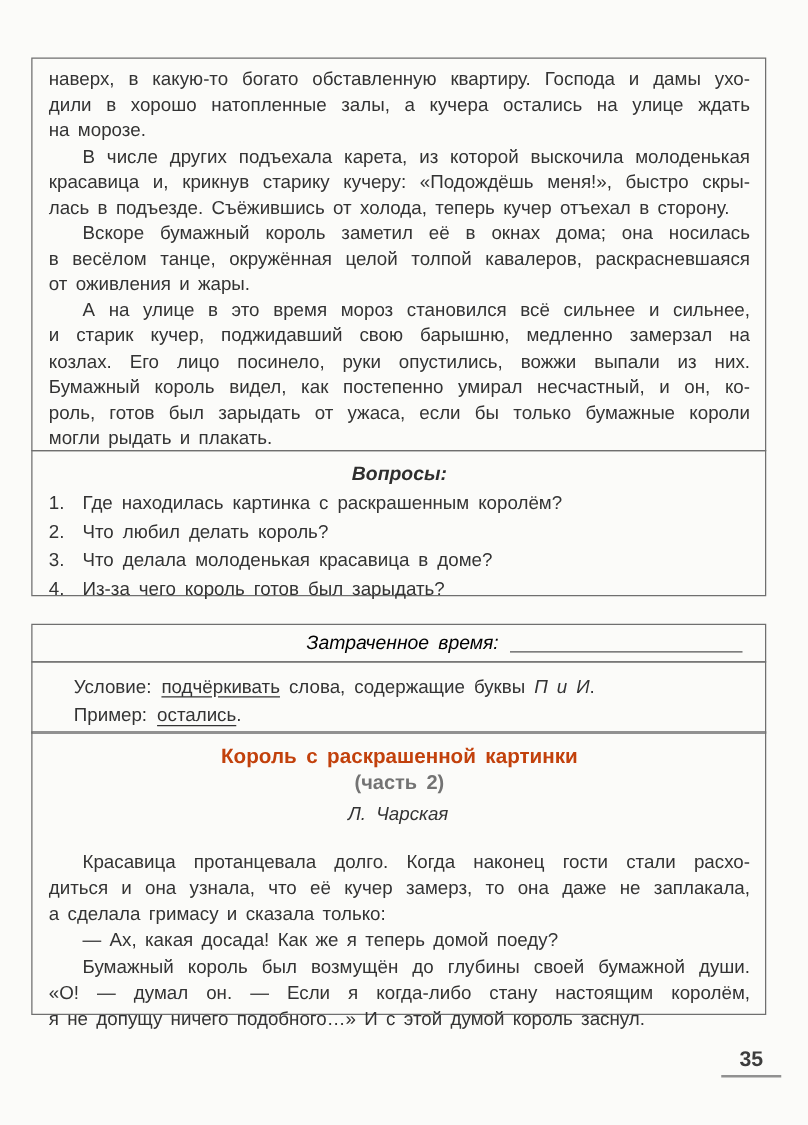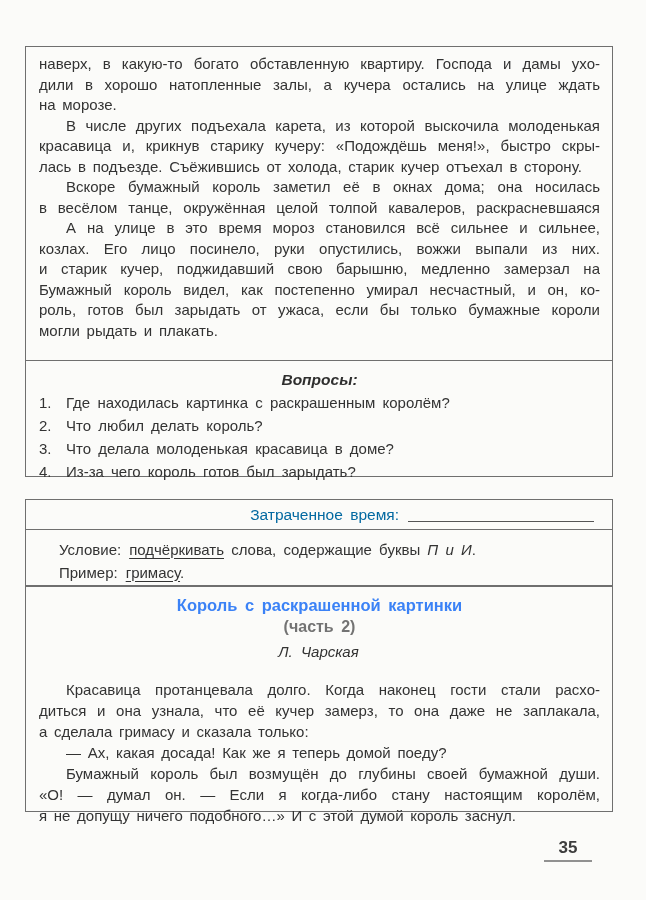--- a/index.html
+++ b/index.html
@@ -36,64 +36,65 @@
   .q-heading{
     font-weight:bold;font-style:italic;text-align:center;
     font-size:15.5px;line-height:22px;color:#2e2e2e;
   }
   .qrow{display:flex;font-size:15px;line-height:23px;word-spacing:3px;}
   .qnum{width:27px;flex:0 0 27px;}
   .qtext{flex:1;}
 
   
   .box-c{height:31px;display:flex;align-items:center;justify-content:flex-end;padding-right:18px;}
-  .time-label{font-size:15.5px;word-spacing:3px;color:#0369a1;}
+  .time-label{font-style:italic;font-size:15.5px;word-spacing:3px;color:#000000;}
   .time-line{
     display:inline-block;width:186px;height:14px;
     border-bottom:1.5px solid #555;margin-left:9px;
   }
 
   
   .box-d{height:58px;padding:8px 3px 0 33px;font-size:15px;line-height:23px;word-spacing:3px;}
   .ulined{text-decoration:underline;text-underline-offset:3px;}
   .lett{font-style:italic;}
   .cond-label{margin-right:8px;}
 
   
   .box-e{height:227px;padding:8px 12px 0 13px;}
-  .s2-title{font-weight:bold;text-align:center;font-size:16.5px;line-height:22px;color:#3b82f6;word-spacing:3px;}
+  .s2-title{font-weight:bold;text-align:center;font-size:16.5px;line-height:22px;color:#c2410c;word-spacing:3px;}
   .s2-sub{font-weight:bold;text-align:center;font-size:16px;line-height:22px;color:#737373;word-spacing:3px;}
   .s2-author{font-style:italic;text-align:center;font-size:15px;line-height:22px;margin:3px 2px 4px 0;word-spacing:4px;}
   .story2-body{font-size:15px;line-height:21px;word-spacing:2.5px;margin-top:16px;}
 
   
   .pagenum{
-    position:absolute;top:838px;left:544px;width:48px;
+    position:absolute;top:838px;left:577px;width:48px;
     text-align:center;font-weight:bold;font-size:17px;color:#3d3d3d;
     border-bottom:2.5px solid #919191;padding-bottom:2px;
   }
 </style>
 </head>
 <body>
 
 <div class="sheet">
 
   <div class="stack stack-top">
     <div class="box box-a story">
         <div class="tline">наверх, в какую-то богато обставленную квартиру. Господа и дамы ухо-</div>
         <div class="tline">дили в хорошо натопленные залы, а кучера остались на улице ждать</div>
         <div class="tline last">на морозе.</div>
         <div class="tline ind">В числе других подъехала карета, из которой выскочила молоденькая</div>
         <div class="tline">красавица и, крикнув старику кучеру: «Подождёшь меня!», быстро скры-</div>
-        <div class="tline last">лась в подъезде. Съёжившись от холода, старик кучер отъехал в сторону.</div>
+        <div class="tline last">лась в подъезде. Съёжившись от холода, теперь кучер отъехал в сторону.</div>
         <div class="tline ind">Вскоре бумажный король заметил её в окнах дома; она носилась</div>
         <div class="tline">в весёлом танце, окружённая целой толпой кавалеров, раскрасневшаяся</div>
+        <div class="tline last">от оживления и жары.</div>
         <div class="tline ind">А на улице в это время мороз становился всё сильнее и сильнее,</div>
+        <div class="tline">и старик кучер, поджидавший свою барышню, медленно замерзал на</div>
         <div class="tline">козлах. Его лицо посинело, руки опустились, вожжи выпали из них.</div>
-        <div class="tline">и старик кучер, поджидавший свою барышню, медленно замерзал на</div>
         <div class="tline">Бумажный король видел, как постепенно умирал несчастный, и он, ко-</div>
         <div class="tline">роль, готов был зарыдать от ужаса, если бы только бумажные короли</div>
         <div class="tline last">могли рыдать и плакать.</div>
       </div>
 
     <div class="box box-b">
       <div class="q-heading">Вопросы:</div>
       <div>
           <div class="qrow">
             <span class="qnum">1.</span>
@@ -119,21 +120,21 @@
     <div class="box box-c">
       <span class="time-label">Затраченное время:</span>
       <span class="time-line"></span>
     </div>
 
     <div class="box box-d">
       <div>
         <span class="cond-label">Условие:</span><span class="ulined">подчёркивать</span><span> слова, содержащие буквы </span><span class="lett">П и И</span><span>.</span>
       </div>
       <div>
-        <span class="cond-label">Пример:</span><span class="ulined">гримасу</span><span>.</span>
+        <span class="cond-label">Пример:</span><span class="ulined">остались</span><span>.</span>
       </div>
     </div>
 
     <div class="box box-e">
       <div class="s2-title">Король с раскрашенной картинки</div>
       <div class="s2-sub">(часть 2)</div>
       <div class="s2-author">Л. Чарская</div>
       <div class="story2-body">
           <div class="tline ind">Красавица протанцевала долго. Когда наконец гости стали расхо-</div>
           <div class="tline">диться и она узнала, что её кучер замерз, то она даже не заплакала,</div>

